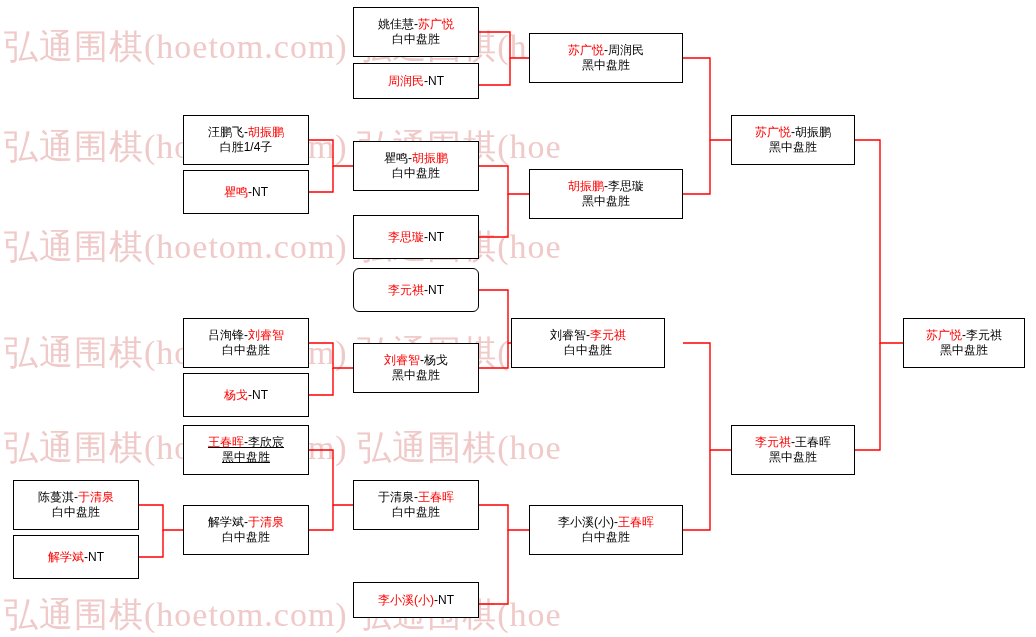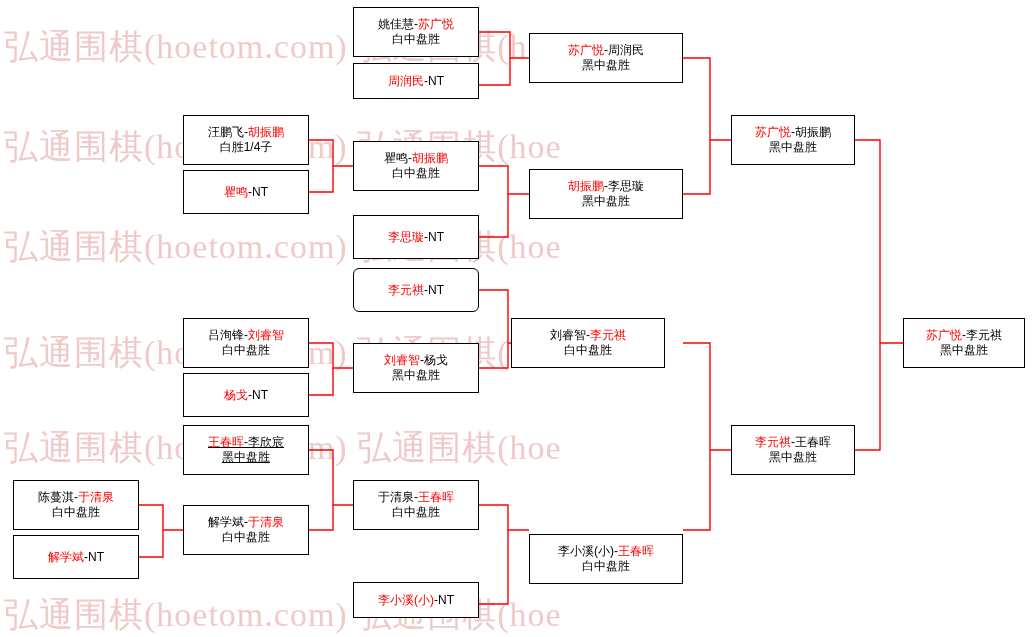--- a/index.html
+++ b/index.html
@@ -201,21 +201,21 @@
 
   <div class="node" style="left:353px; top:480px; width:126px; height:50px;">
     <div class="ln"><span class="black">于清泉</span><span class="black">-</span><span class="red">王春晖</span></div>
     <div class="ln black">白中盘胜</div>
   </div>
 
   <div class="node" style="left:353px; top:582px; width:126px; height:36px;">
     <div class="ln"><span class="red">李小溪(小)</span><span class="black">-</span><span class="black">NT</span></div>
   </div>
 
-  <div class="node" style="left:529px; top:534px; width:154px; height:50px;">
+  <div class="node" style="left:529px; top:505px; width:154px; height:50px;">
     <div class="ln"><span class="black">李小溪(小)</span><span class="black">-</span><span class="red">王春晖</span></div>
     <div class="ln black">白中盘胜</div>
   </div>
 
   <div class="node" style="left:731px; top:425px; width:124px; height:50px;">
     <div class="ln"><span class="red">李元祺</span><span class="black">-</span><span class="black">王春晖</span></div>
     <div class="ln black">黑中盘胜</div>
   </div>
 
   <div class="node" style="left:903px; top:318px; width:122px; height:50px;">

